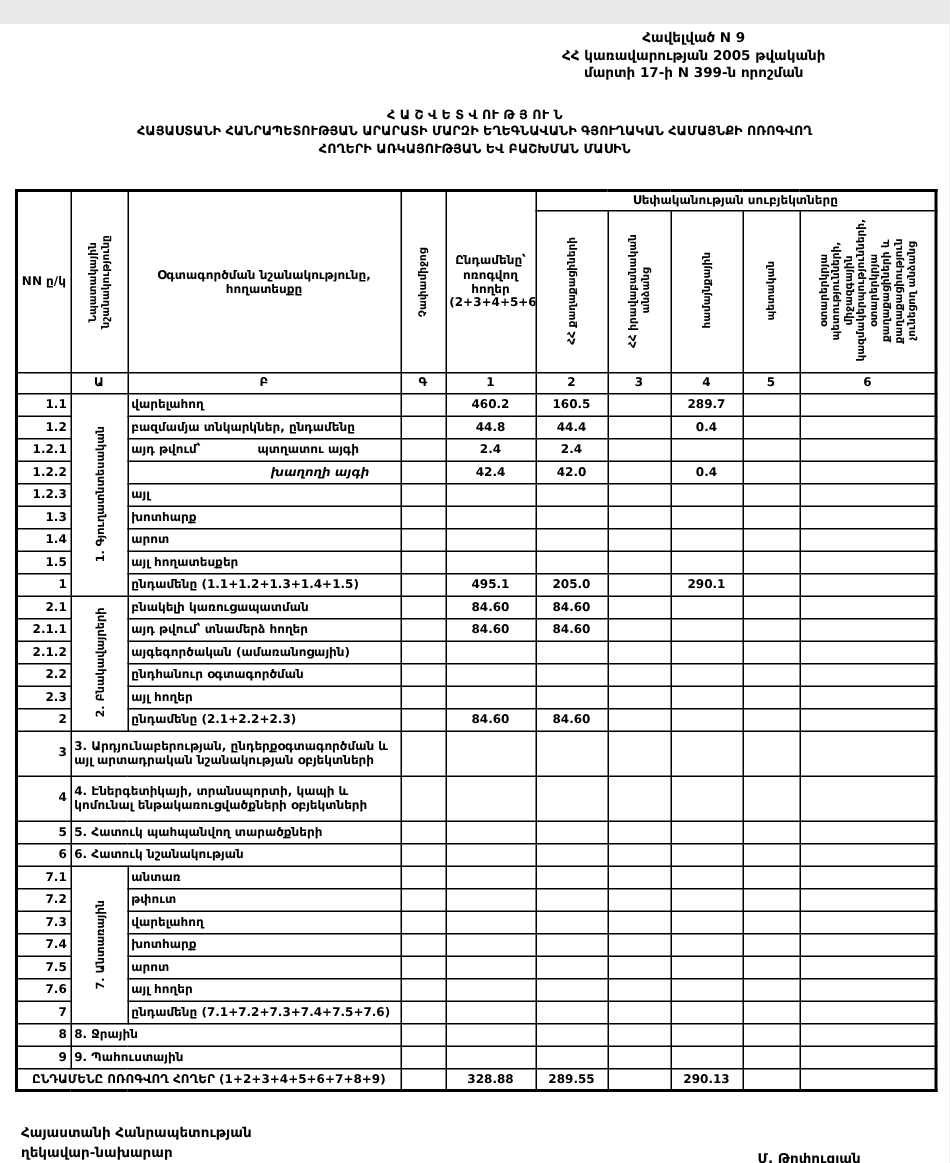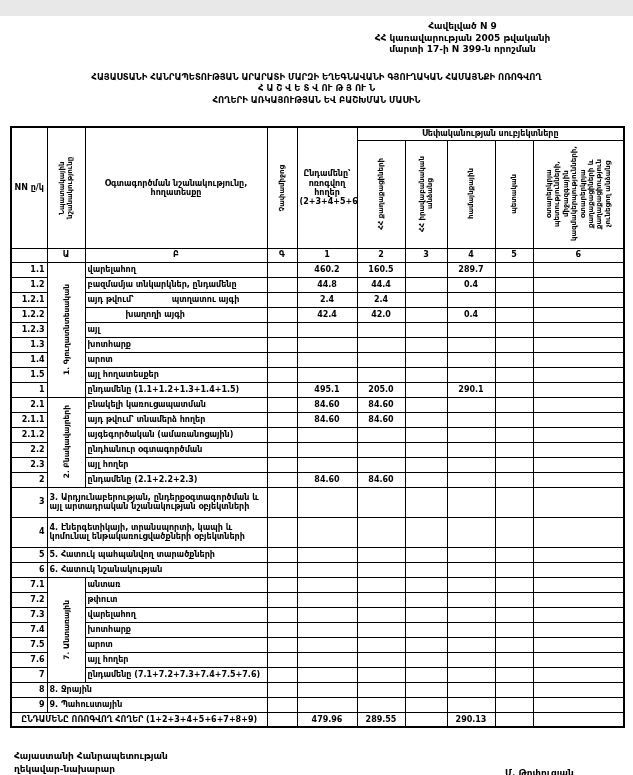--- a/index.html
+++ b/index.html
@@ -35,21 +35,21 @@
     writing-mode:vertical-rl; transform:rotate(180deg);
     margin:0 auto; font-size:7px; font-weight:bold; line-height:1.2;
     max-height:104px; text-align:center;
   }
   .cell-group .vert { font-size:7.5px; max-height:none; }
   .hdr-total { font-size:7.5px; }
   tbody tr { height:15px; }
   tbody tr.tall { height:30px; }
   .cell-no { text-align:right; font-weight:bold; }
   .cell-label { text-align:left; font-weight:bold; }
-  .cell-label.indent { padding-left:40px; }
+  .cell-label.indent { padding-left:95px;font-style:italic; }
   .cell-label.section { }
   .cell-label.grand { text-align:center; font-weight:bold; }
   .cell-group { text-align:center; }
   .cell-val { text-align:center; font-weight:bold; }
   .prefix-wrap { display:flex; }
   .prefix-wrap span:last-child { margin-left:38px; }
   .sign-left {
     position:absolute; left:14px; top:734px;
     font-size:9px; font-weight:bold; line-height:1.45;
   }
@@ -63,22 +63,22 @@
 
 <div class="page">
 
   <div class="appendix">
     <div>Հավելված N  9</div>
     <div>ՀՀ կառավարության 2005 թվականի</div>
     <div>մարտի 17-ի N 399-ն որոշման</div>
   </div>
 
   <div class="doc-title">
+    <div>Հ Ա Շ Վ Ե Տ Վ ՈՒ Թ Յ ՈՒ Ն</div>
     <div>ՀԱՅԱՍՏԱՆԻ ՀԱՆՐԱՊԵՏՈՒԹՅԱՆ ԱՐԱՐԱՏԻ ՄԱՐԶԻ ԵՂԵԳՆԱՎԱՆԻ ԳՅՈՒՂԱԿԱՆ ՀԱՄԱՅՆՔԻ ՈՌՈԳՎՈՂ</div>
-    <div>Հ Ա Շ Վ Ե Տ Վ ՈՒ Թ Յ ՈՒ Ն</div>
     <div>ՀՈՂԵՐԻ ԱՌԿԱՅՈՒԹՅԱՆ ԵՎ ԲԱՇԽՄԱՆ ՄԱՍԻՆ</div>
   </div>
 
   <table class="report">
     <colgroup>
       <col style="width:36px">
         <col style="width:38px">
         <col style="width:182px">
       <col style="width:30px">
         <col style="width:60px">
@@ -450,21 +450,21 @@
           <td class="cell-val"></td>
           <td class="cell-val"></td>
           <td class="cell-val"></td>
           <td class="cell-val"></td>
           <td class="cell-val"></td>
           <td class="cell-val"></td>
         </tr>
         <tr>
           <td class="cell-label grand" colspan="3">ԸՆԴԱՄԵՆԸ ՈՌՈԳՎՈՂ ՀՈՂԵՐ (1+2+3+4+5+6+7+8+9)</td>
           <td class="cell-unit"></td>
-          <td class="cell-val">479.96</td>
+          <td class="cell-val">328.88</td>
           <td class="cell-val">289.55</td>
           <td class="cell-val"></td>
           <td class="cell-val">290.13</td>
           <td class="cell-val"></td>
           <td class="cell-val"></td>
         </tr>
       </tbody>
   </table>
 
   <div class="sign-left">

